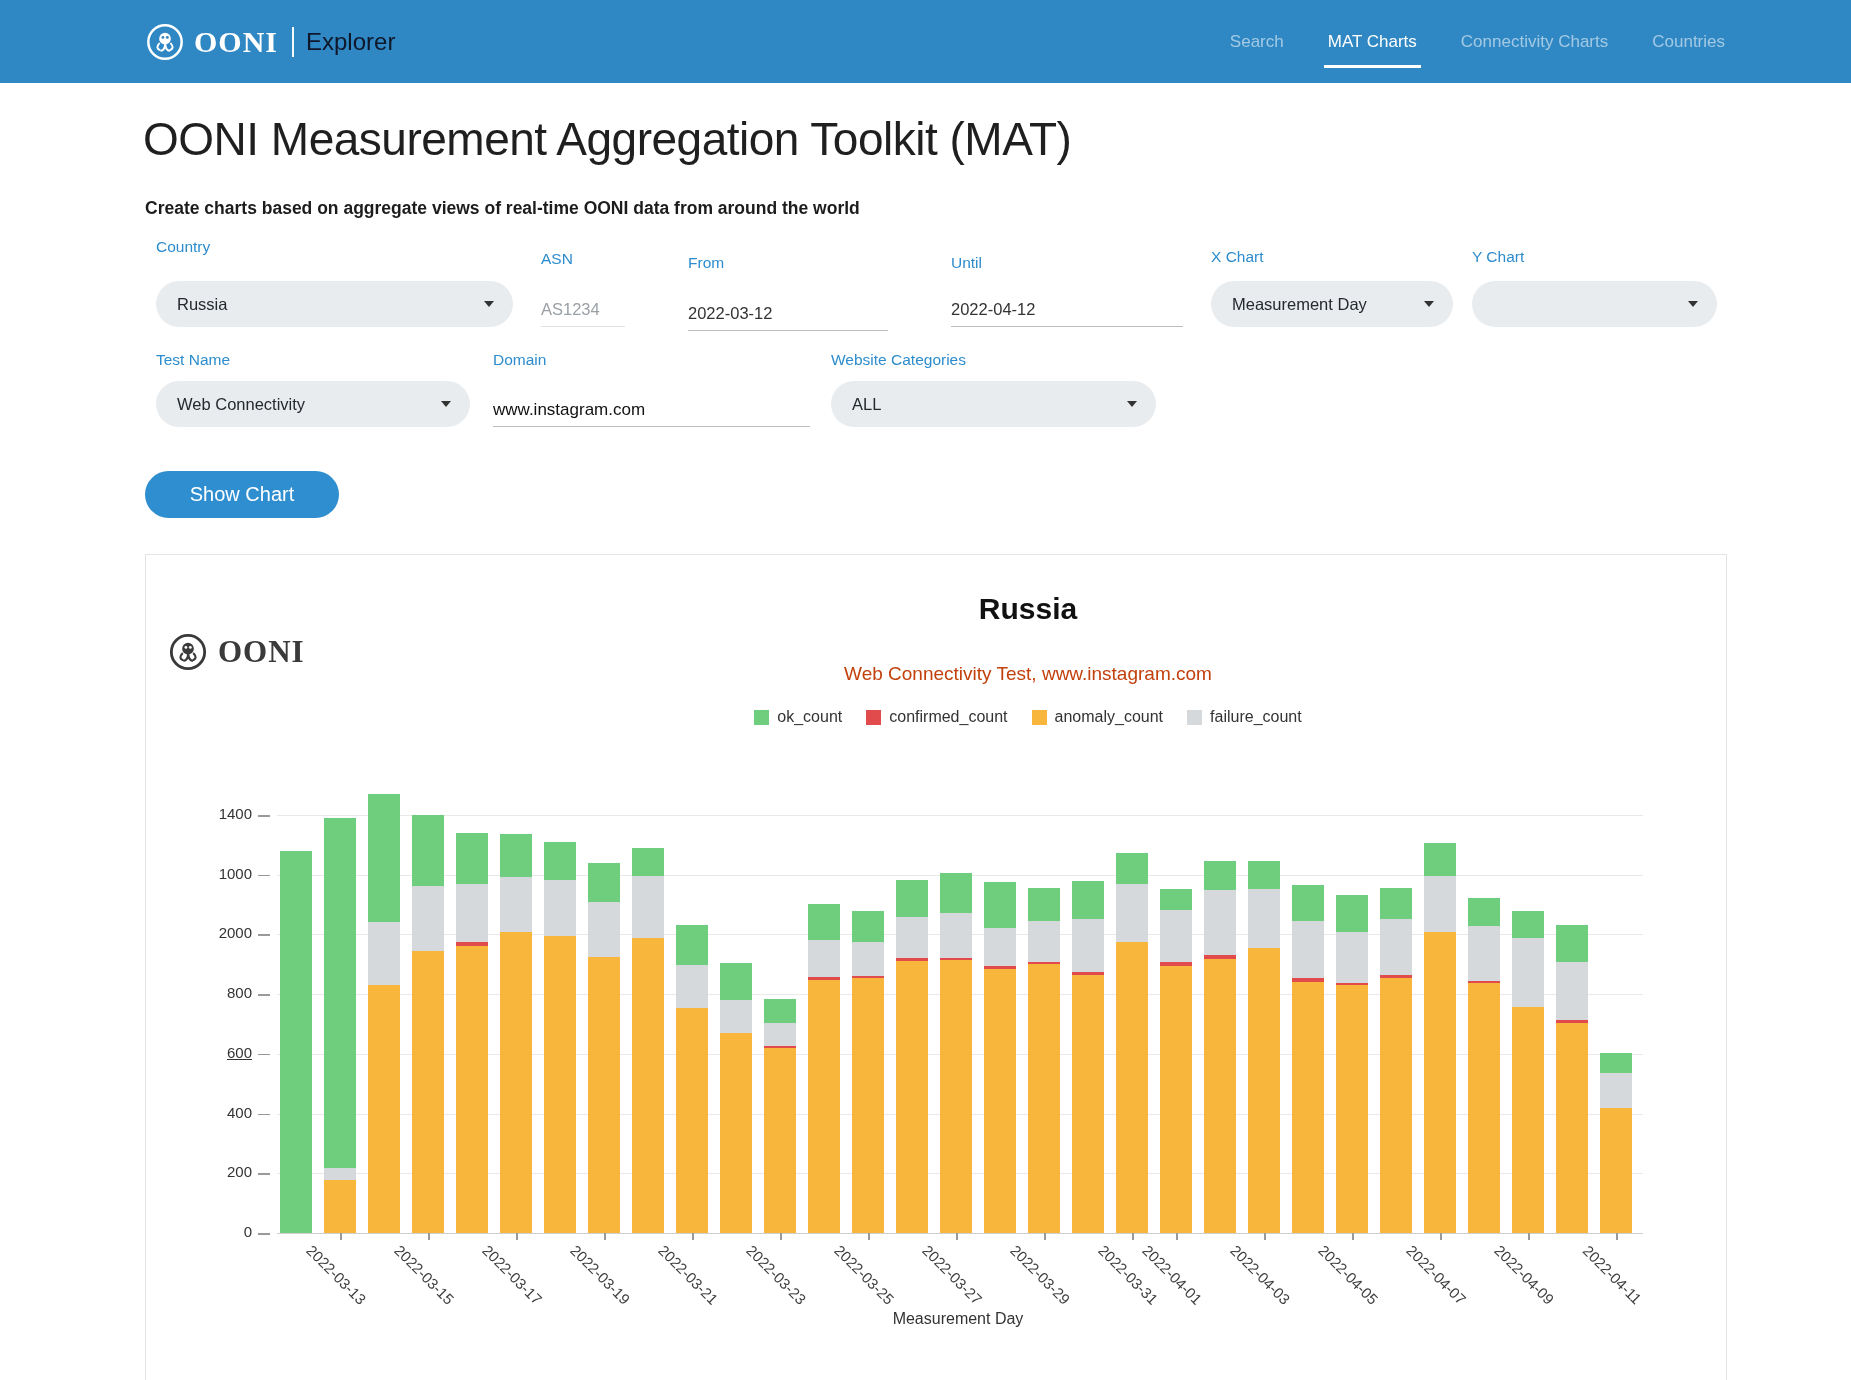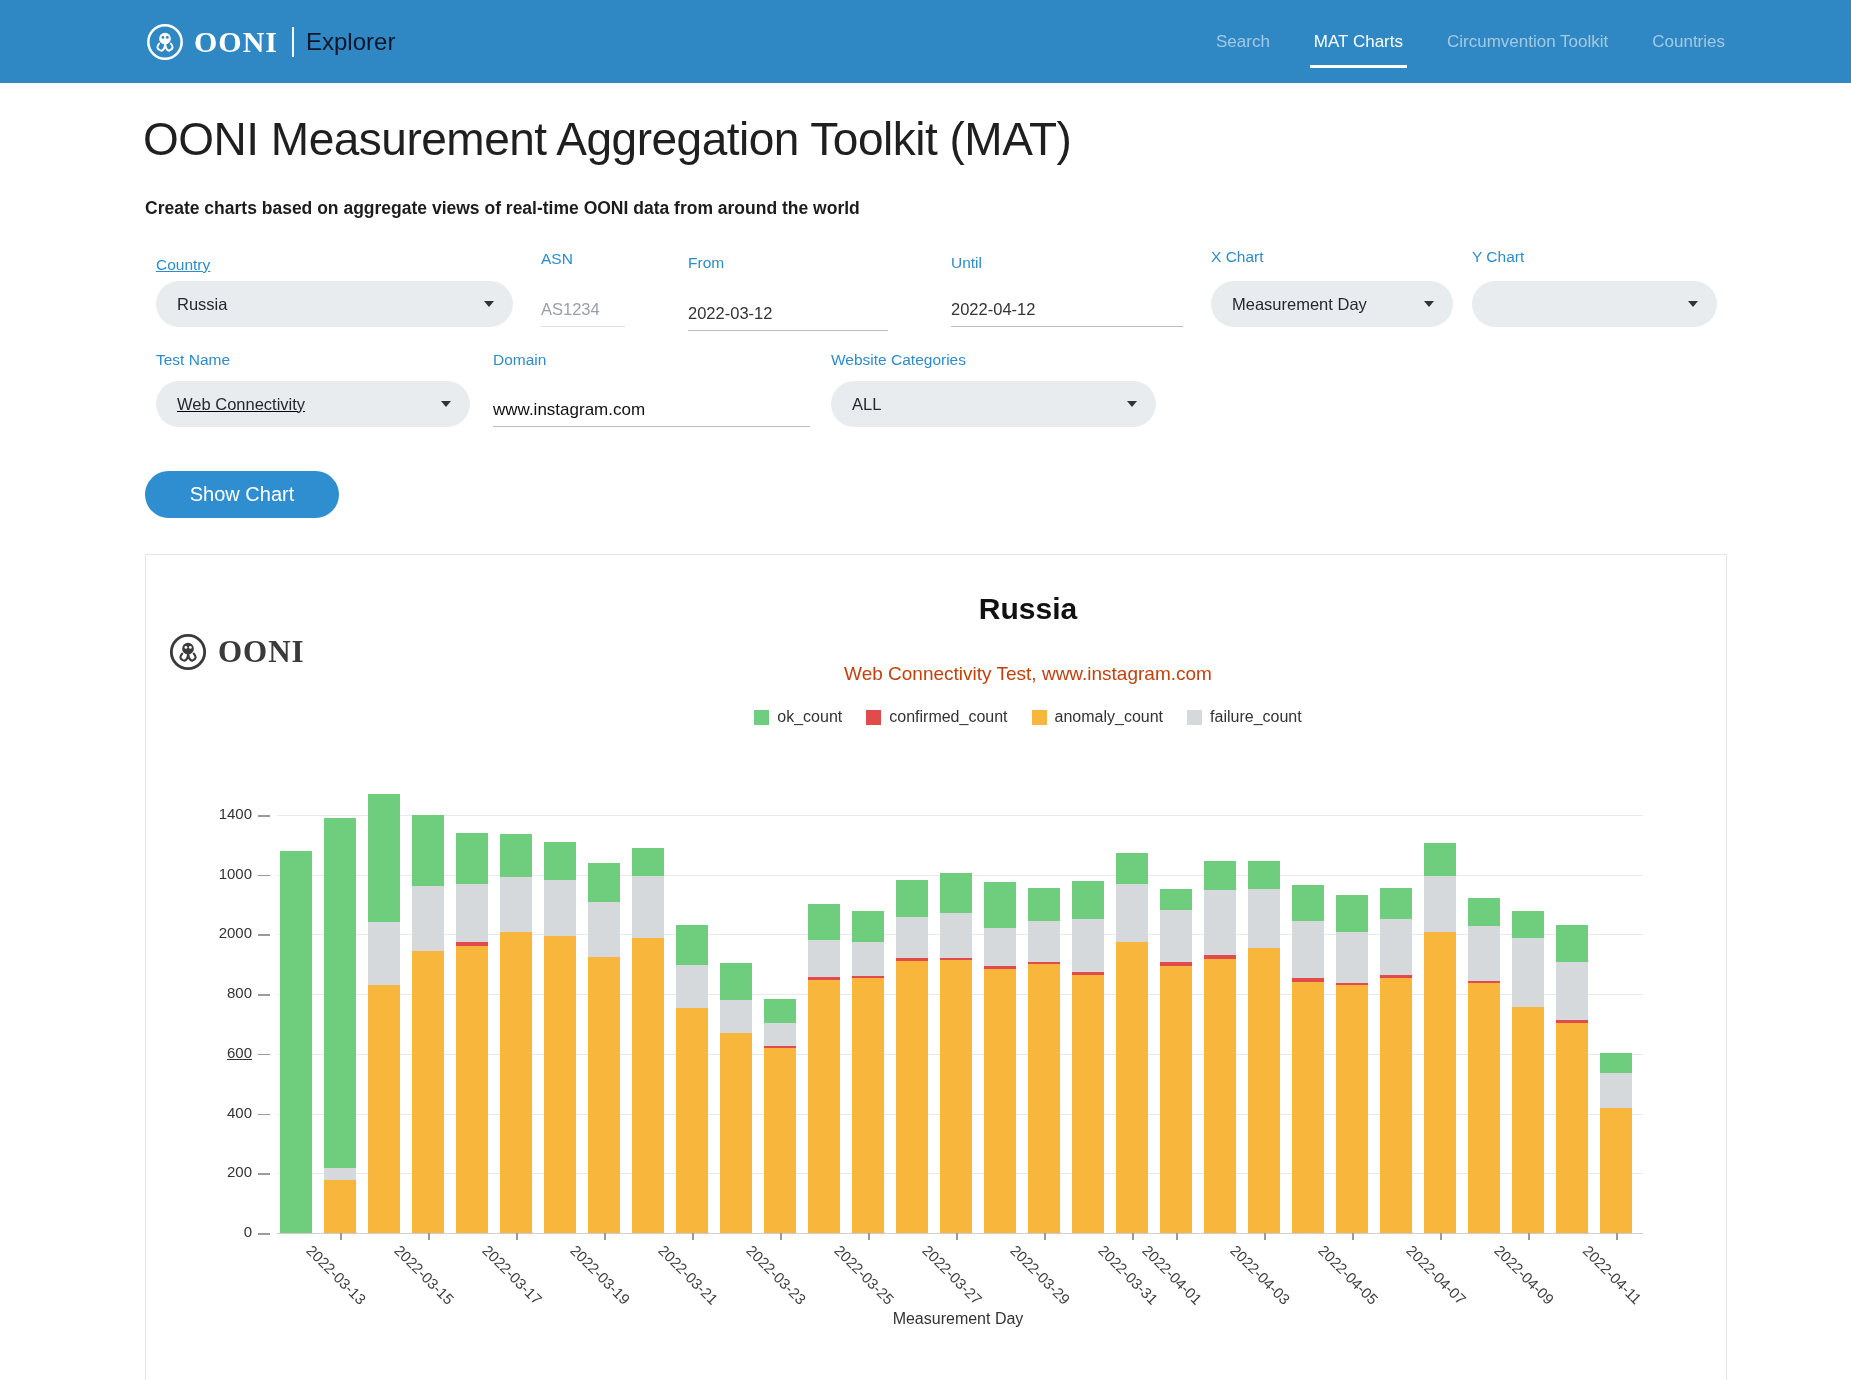--- a/index.html
+++ b/index.html
@@ -28,27 +28,27 @@
   .pill { position:absolute; height:46px; background:#e9ecef; border-radius:23px; display:flex;
           align-items:center; padding:0 40px 0 21px; cursor:pointer; }
   .pill-text { font-size:16.5px; color:#24292e; white-space:nowrap; }
   .caret { position:absolute; right:19px; top:20px; width:0; height:0;
            border-left:5.5px solid transparent; border-right:5.5px solid transparent; border-top:6.5px solid #333; }
   .uinput { position:absolute; height:34px; border:none; outline:none; background:transparent;
             font-family:"Liberation Sans", sans-serif; font-size:16.5px; color:#333;
             border-bottom:1px solid #b9bdc1; }
   .uinput::placeholder { color:#9aa0a6; }
 
-  .lab-country { left:156px; top:256px;text-decoration:underline; }  .sel-country { left:156px; top:281px; width:357px; }
+  .lab-country { left:156px; top:238px; }  .sel-country { left:156px; top:281px; width:357px; }
   .lab-asn     { left:541px; top:250px; }  .inp-asn     { left:541px; top:293px; width:84px; border-bottom-color:#dfe1e4; }
   .lab-from    { left:688px; top:254px; }  .inp-from    { left:688px; top:297px; width:200px; }
   .lab-until   { left:951px; top:254px; }  .inp-until   { left:951px; top:293px; width:232px; }
   .lab-xaxis   { left:1211px; top:248px; } .sel-xaxis   { left:1211px; top:281px; width:242px; }
   .lab-yaxis   { left:1472px; top:248px; } .sel-yaxis   { left:1472px; top:281px; width:245px; }
-  .lab-test    { left:156px; top:351px; }  .sel-test    { left:156px; top:381px; width:314px;text-decoration:underline; }
+  .lab-test    { left:156px; top:351px; }  .sel-test    { left:156px; top:381px; width:314px; }
   .lab-domain  { left:493px; top:351px; }  .inp-domain  { left:493px; top:393px; width:317px; font-size:17px; color:#111; }
   .lab-cats    { left:831px; top:351px; }  .sel-cats    { left:831px; top:381px; width:325px; }
 
   .show-chart-btn { position:absolute; left:145px; top:471px; width:194px; height:47px; border:none;
                     border-radius:24px; background:#2f8ecf; color:#fff; font-size:20px;
                     font-family:"Liberation Sans", sans-serif; cursor:pointer; }
 
   
   .chart-card { position:absolute; left:145px; top:554px; width:1582px; height:840px;
                 background:#fff; border:1px solid #e4e4e4; }
@@ -86,21 +86,21 @@
       <circle cx="26.8" cy="18.5" r="1.7" fill="#2f87c3"></circle>
       <path d="M17 26 q-4.5 5 0.5 7.5 M24 27.5 q-0.5 6 -4.5 7 M24.5 27.5 q0.5 6 4.5 7 M31 26 q4.5 5 -0.5 7.5" fill="none" stroke="#ffffff" stroke-width="2.4" stroke-linecap="round"></path>
     </svg>
     <span class="brand-main">OONI</span>
     <span class="brand-divider"></span>
     <span class="brand-suffix">Explorer</span>
   </div>
   <nav class="main-nav">
       <div class="nav-item">Search</div>
       <div class="nav-item active">MAT Charts</div>
-      <div class="nav-item">Circumvention Toolkit</div>
+      <div class="nav-item">Connectivity Charts</div>
       <div class="nav-item">Countries</div>
     </nav>
 </div>
 
 <h1 class="page-title">OONI Measurement Aggregation Toolkit (MAT)</h1>
 <div class="page-subtitle">Create charts based on aggregate views of real-time OONI data from around the world</div>
 
 <div class="flabel lab-country">Country</div>
 <div class="pill sel-country">
   <span class="pill-text">Russia</span>

